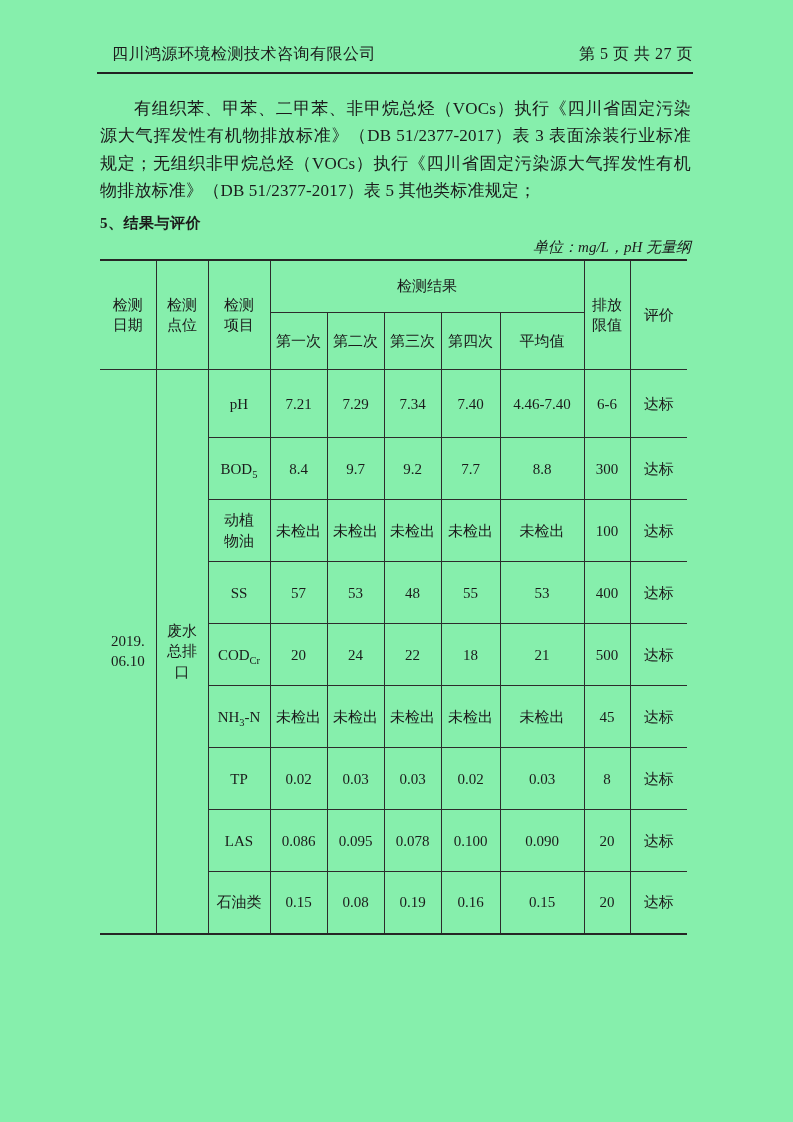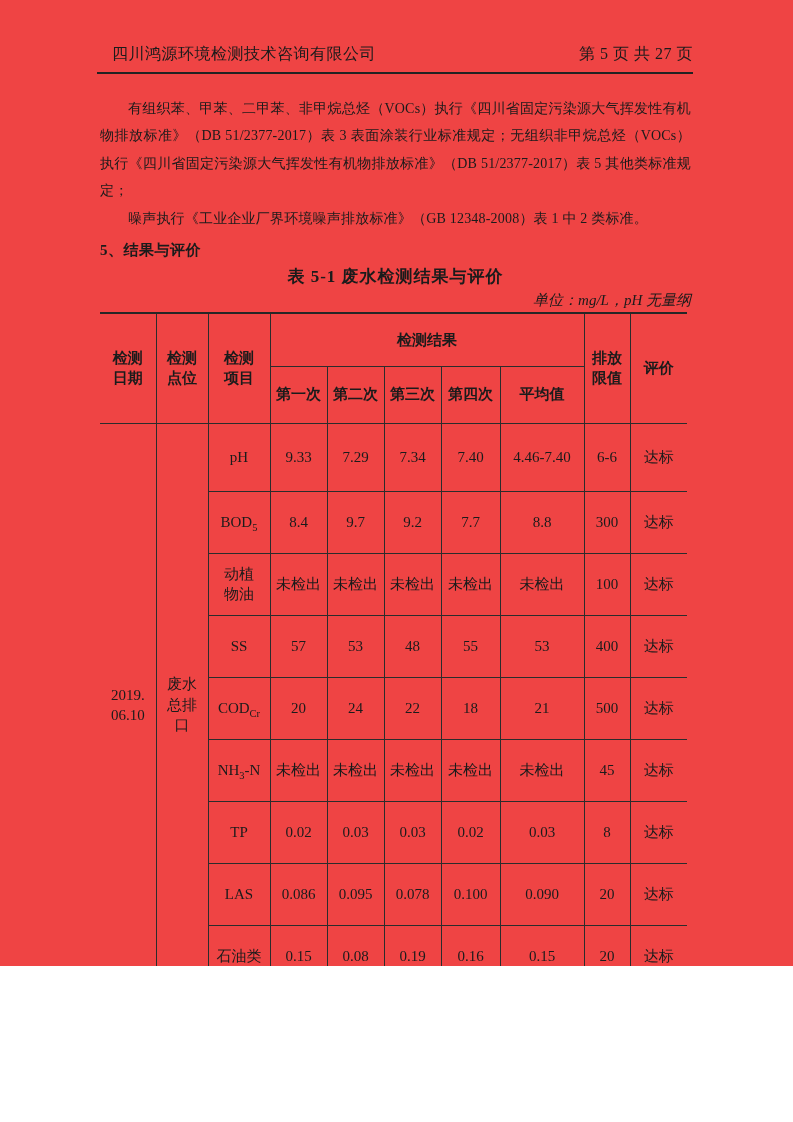--- a/index.html
+++ b/index.html
@@ -1,32 +1,32 @@
 <!DOCTYPE html>
 <html><head>
 <meta charset="utf-8">
 <style>
   html,body { margin:0; padding:0; background:#ffffff; }
   .page {
-    position:relative; width:793px; height:966px; background:#ef4444;
+    position:relative; width:793px; height:1122px; background:#86efac;
     font-family:"Liberation Serif","DejaVu Serif",serif; color:#1b1b1b;
     overflow:hidden;
   }
   
   .pg-header {
     position:absolute; top:44px; left:97px; width:596px;
     border-bottom:2px solid #222; padding:0 0 7px 0;
     display:flex; justify-content:space-between; align-items:baseline;
     font-size:16px; letter-spacing:0.5px; white-space:nowrap;
   }
   .pg-header .h-left  { padding-left:15px; }
   
   .content { position:absolute; top:95px; left:100px; width:591px; }
   .body-para {
-    margin:0; font-size:14px; line-height:27.4px;
+    margin:0; font-size:17px; line-height:27.4px;
     text-align:justify; text-indent:2em; letter-spacing:0.2px;
   }
   .section-heading {
     margin:5px 0 0 0; font-size:15px; font-weight:bold; line-height:26px;
     letter-spacing:0.5px;
   }
   .table-caption {
     margin:2px 0 0 0; font-size:17px; font-weight:bold; text-align:center;
     line-height:24px; letter-spacing:1px;
   }
@@ -36,21 +36,21 @@
   
   table.results {
     margin-top:3px; border-collapse:collapse; table-layout:fixed;
     width:587px; font-size:15px;
     border-top:2px solid #262626; border-bottom:2px solid #262626;
   }
   table.results th, table.results td {
     border:1.5px solid #2c2c2c; text-align:center; vertical-align:middle;
     padding:1px; font-weight:normal; line-height:1.35; overflow:hidden;
   }
-  table.results thead th { font-weight:bold; }
+  table.results thead th { font-weight:normal; }
   .pre { white-space:pre-line; }
   .no-left  { border-left:none !important; }
   .no-right { border-right:none !important; }
   tr.h1 { height:53px; }
   tr.h2 { height:57px; }
   tbody tr { height:62px; }
   tbody tr.row-ph { height:68px; }
   .item-cell { font-weight:bold; }
   .item-cell sub { font-size:10.5px; line-height:0; }
   .date-cell, .loc-cell { line-height:1.5; }
@@ -60,24 +60,22 @@
 
 <div class="page">
 
   <div class="pg-header">
     <span class="h-left">四川鸿源环境检测技术咨询有限公司</span>
     <span class="h-right">第 5 页 共 27 页</span>
   </div>
 
   <div class="content">
     <p class="body-para">有组织苯、甲苯、二甲苯、非甲烷总烃（VOCs）执行《四川省固定污染源大气挥发性有机物排放标准》（DB 51/2377-2017）表 3 表面涂装行业标准规定；无组织非甲烷总烃（VOCs）执行《四川省固定污染源大气挥发性有机物排放标准》（DB 51/2377-2017）表 5 其他类标准规定；</p>
-    <p class="body-para">噪声执行《工业企业厂界环境噪声排放标准》（GB 12348-2008）表 1 中 2 类标准。</p>
 
     <h2 class="section-heading">5、结果与评价</h2>
-    <div class="table-caption">表 5-1 废水检测结果与评价</div>
     <div class="unit-note">单位：mg/L，pH 无量纲</div>
 
     <table class="results">
       <colgroup>
         <col style="width:56px">
           <col style="width:52px">
           <col style="width:62px">
         <col style="width:57px">
           <col style="width:57px">
           <col style="width:57px">
@@ -108,21 +106,21 @@
         </tr>
       </thead>
       <tbody>
         <tr class="row-ph">
           <td rowspan="9" class="date-cell pre no-left">2019.
 06.10</td>
           <td rowspan="9" class="loc-cell pre">废水
 总排
 口</td>
           <td class="item-cell pre"><span>pH</span><sub></sub><span></span></td>
-          <td>9.33</td>
+          <td>7.21</td>
           <td>7.29</td>
           <td>7.34</td>
           <td>7.40</td>
           <td>4.46-7.40</td>
           <td>6-6</td>
           <td class="no-right">达标</td>
         </tr>
         <tr>
           <td class="item-cell pre"><span>BOD</span><sub>5</sub><span></span></td>
           <td>8.4</td>

